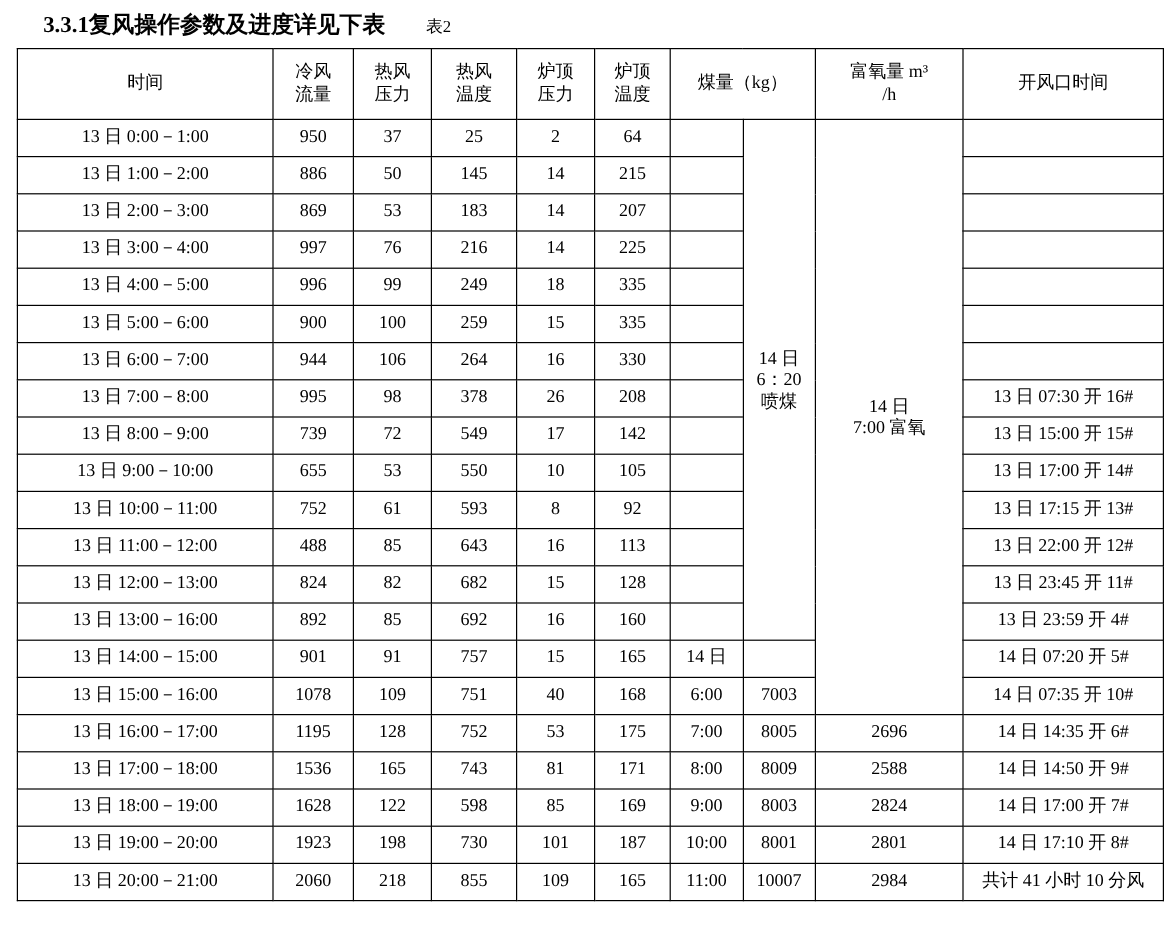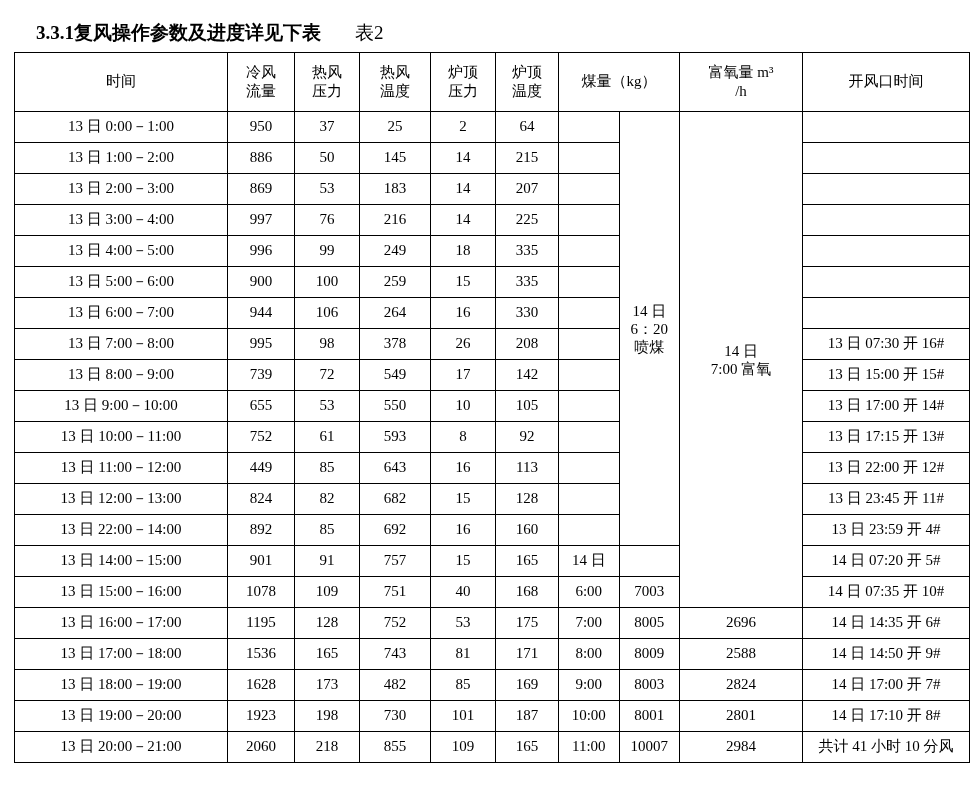--- a/index.html
+++ b/index.html
@@ -12,37 +12,37 @@
     height: 793px;
     font-family: "Liberation Serif", "DejaVu Serif", serif;
     color: #000000;
     overflow: hidden;
   }
   #page {
     position: relative;
     width: 831px;
     height: 793px;
     box-sizing: border-box;
-    padding: 12px 14px;
+    padding: 0 14px;
   }
   .doc-heading {
     display: flex;
     align-items: baseline;
     font-weight: bold;
     font-size: 19px;
     letter-spacing: 0px;
     padding: 8px 0 6px 22px;
     white-space: nowrap;
   }
   .doc-heading .heading-main {
     font-weight: bold;
   }
   .doc-heading .heading-label {
     font-weight: normal;
-    font-size: 19px;
+    font-size: 14px;
     margin-left: 34px;
   }
   table.data-table {
     border-collapse: collapse;
     table-layout: fixed;
     width: 946px;
     margin: 0 auto;
     font-size: 15px;
   }
   table.data-table th,
@@ -285,42 +285,42 @@
         <td>61</td>
         <td>593</td>
         <td>8</td>
         <td>92</td>
         <td class="coal-sub"></td>
         <td>13 日 17:15 开 13#</td>
       </tr>
 
       <tr>
         <td class="time-cell">13 日 11:00－12:00</td>
-        <td>449</td>
+        <td>488</td>
         <td>85</td>
         <td>643</td>
         <td>16</td>
         <td>113</td>
         <td class="coal-sub"></td>
         <td>13 日 22:00 开 12#</td>
       </tr>
 
       <tr>
         <td class="time-cell">13 日 12:00－13:00</td>
         <td>824</td>
         <td>82</td>
         <td>682</td>
         <td>15</td>
         <td>128</td>
         <td class="coal-sub"></td>
         <td>13 日 23:45 开 11#</td>
       </tr>
 
       <tr>
-        <td class="time-cell">13 日 22:00－14:00</td>
+        <td class="time-cell">13 日 13:00－16:00</td>
         <td>892</td>
         <td>85</td>
         <td>692</td>
         <td>16</td>
         <td>160</td>
         <td class="coal-sub"></td>
         <td>13 日 23:59 开 4#</td>
       </tr>
 
       <tr>
@@ -369,22 +369,22 @@
         <td>171</td>
         <td class="coal-sub">8:00</td>
         <td class="coal-sub">8009</td>
         <td>2588</td>
         <td>14 日 14:50 开 9#</td>
       </tr>
 
       <tr>
         <td class="time-cell">13 日 18:00－19:00</td>
         <td>1628</td>
-        <td>173</td>
-        <td>482</td>
+        <td>122</td>
+        <td>598</td>
         <td>85</td>
         <td>169</td>
         <td class="coal-sub">9:00</td>
         <td class="coal-sub">8003</td>
         <td>2824</td>
         <td>14 日 17:00 开 7#</td>
       </tr>
 
       <tr>
         <td class="time-cell">13 日 19:00－20:00</td>

